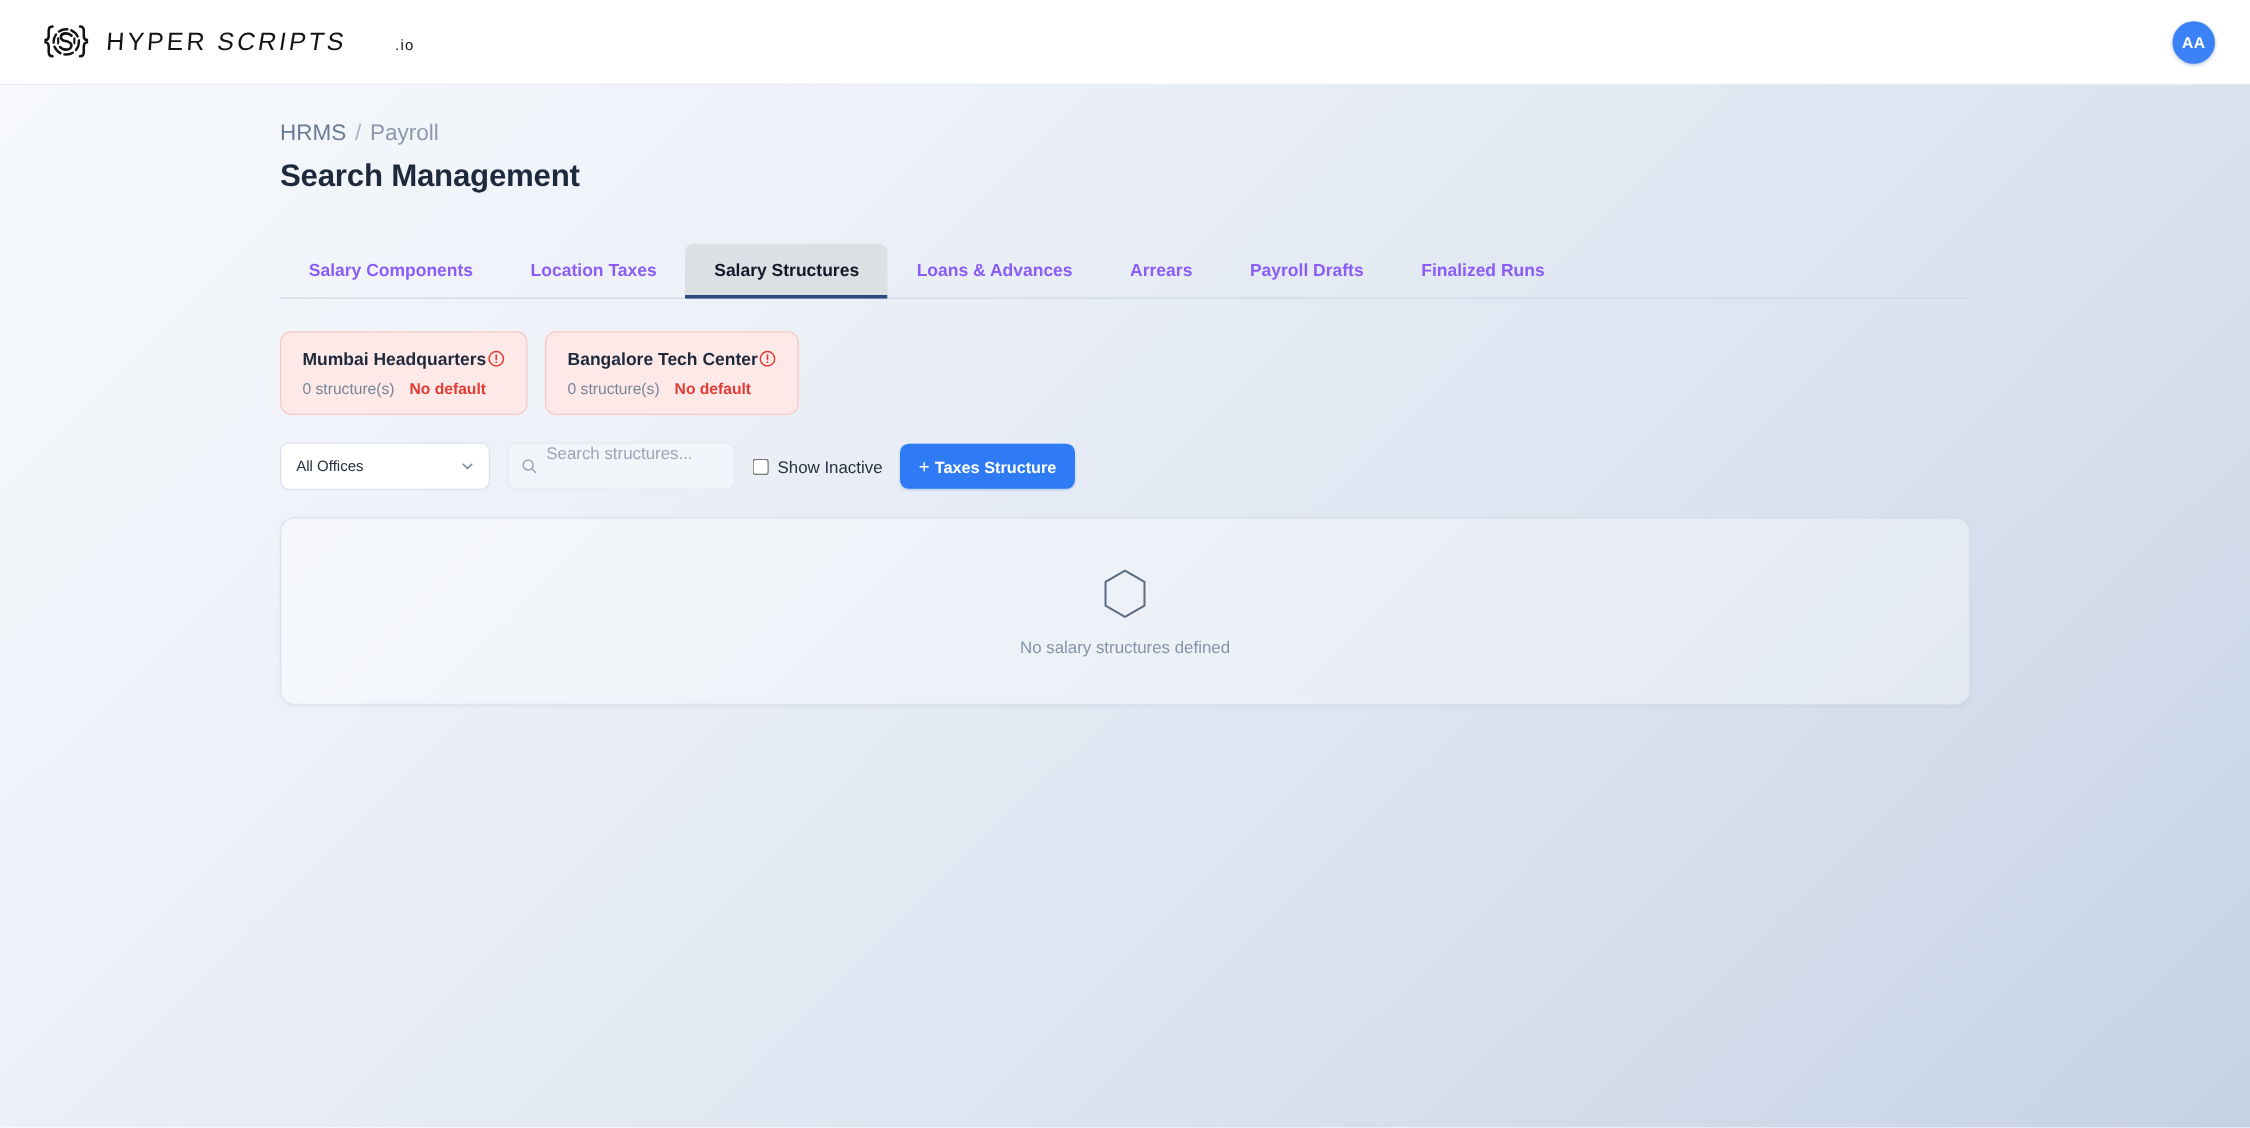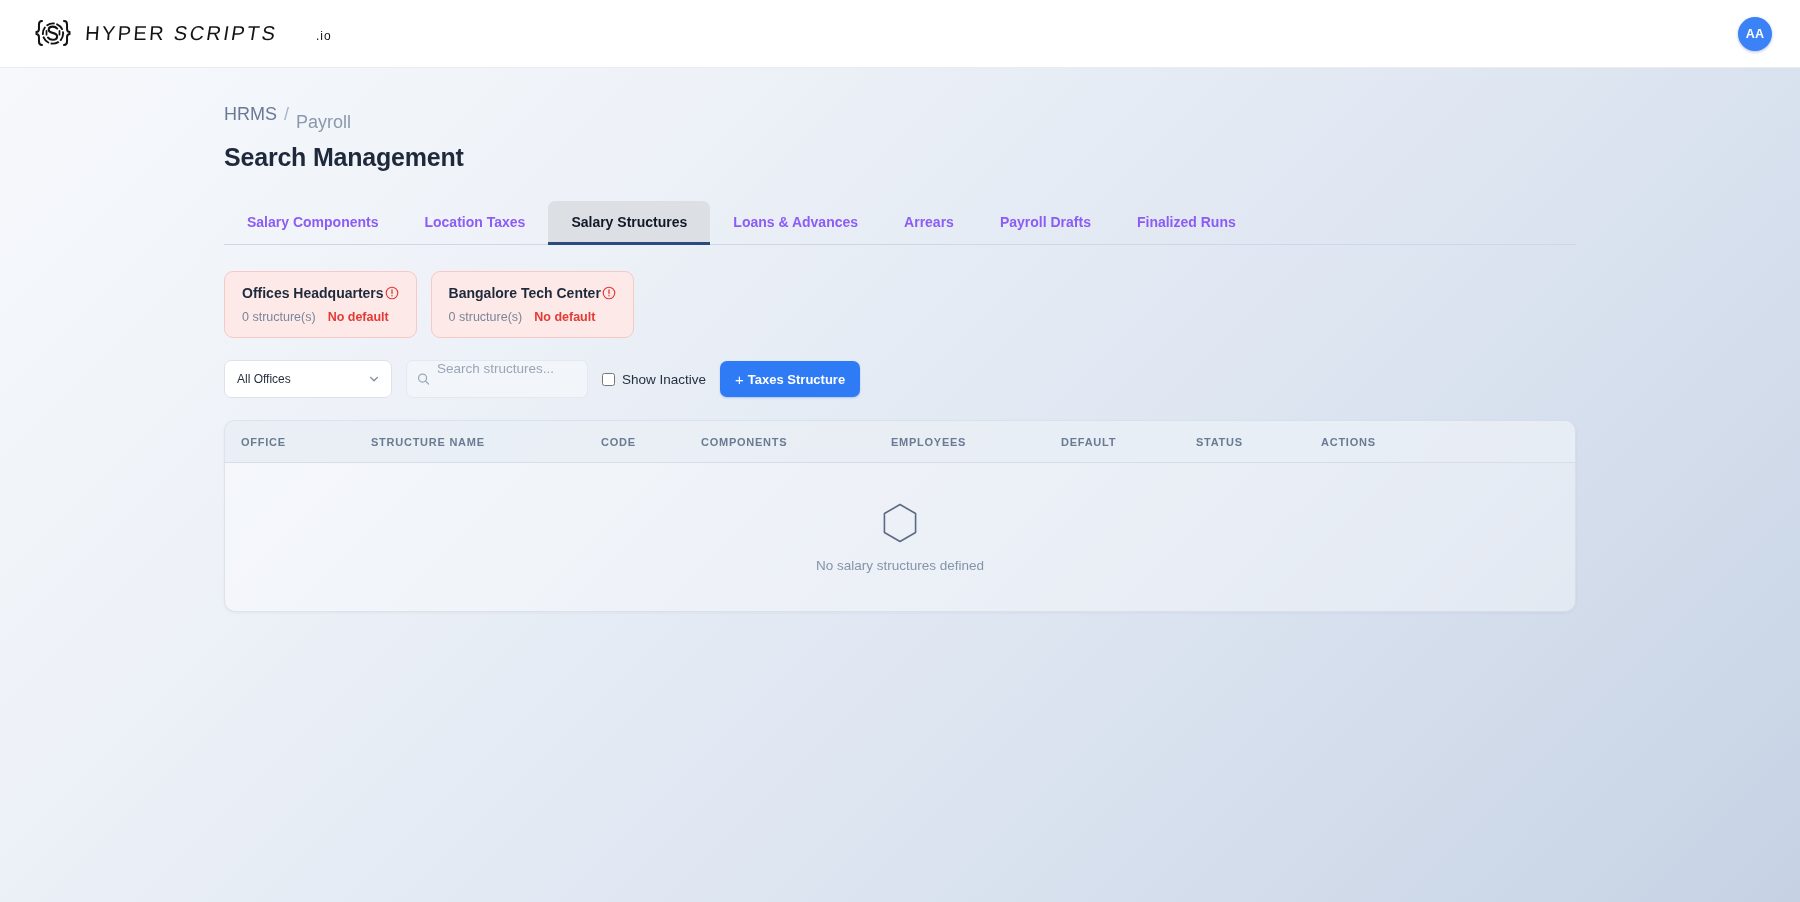--- a/index.html
+++ b/index.html
@@ -53,21 +53,21 @@
   .breadcrumb {
     font-size: 18px;
     color: #7c8aa3;
     display: flex;
     align-items: center;
     gap: 7px;
     margin-bottom: 10px;
   }
   .breadcrumb .crumb { color: #6b7a94; cursor: pointer; }
   .breadcrumb .sep { color: #a9b5c8; }
-  .breadcrumb .crumb.muted { color: #8b98ad; margin-top: 16px; }
+  .breadcrumb .crumb.muted { color: #8b98ad; }
 
   .page-title {
     font-size: 25px;
     font-weight: 700;
     color: #1e293b;
     letter-spacing: -0.2px;
     margin-bottom: 28px;
   }
 
   
@@ -87,20 +87,21 @@
     border-radius: 7px 7px 0 0;
     position: relative;
     top: 1px;
     border-bottom: 3px solid transparent;
     background: transparent;
   }
   .tab.active {
     color: #111827;
     background: #dcdfe4;
     border-bottom: 3px solid #2b4a7d;
+    margin-top: 10px;
   }
 
   
   .office-cards {
     display: flex;
     gap: 14px;
     margin-bottom: 22px;
   }
   .office-card {
     background: #fde9e8;
@@ -320,21 +321,21 @@
       <div class="tab">Loans &amp; Advances</div>
       <div class="tab">Arrears</div>
       <div class="tab">Payroll Drafts</div>
       <div class="tab">Finalized Runs</div>
     </div>
 
     <div class="office-cards">
 
       <div class="office-card">
         <div class="office-card-top">
-          <span class="office-name">Offices Headquarters</span>
+          <span class="office-name">Mumbai Headquarters</span>
           <span>
             <svg class="alert-circle" viewBox="0 0 16 16" fill="none">
               <circle cx="8" cy="8" r="6.6" stroke="#e23b35" stroke-width="1.3" fill="none"></circle>
               <path d="M8 4.6v4" stroke="#e23b35" stroke-width="1.5" stroke-linecap="round"></path>
               <circle cx="8" cy="11.1" r=".85" fill="#e23b35"></circle>
             </svg>
           </span>
         </div>
         <div class="office-card-sub">
           <span class="struct-count">0 structure(s)</span>
@@ -389,30 +390,20 @@
 
       <button class="btn-primary">
         <span class="plus">+</span>
         <span>Taxes Structure</span>
       </button>
 
     </div>
 
     <div class="table-card">
 
-      <div class="thead">
-        <div class="th c-office">OFFICE</div>
-        <div class="th c-name">STRUCTURE NAME</div>
-        <div class="th c-code">CODE</div>
-        <div class="th c-components">COMPONENTS</div>
-        <div class="th c-employees">EMPLOYEES</div>
-        <div class="th c-default">DEFAULT</div>
-        <div class="th c-status">STATUS</div>
-        <div class="th c-actions">ACTIONS</div>
-      </div>
 
       <div class="empty-state">
         <span>
           <svg class="hex-icon" viewBox="0 0 40 44" fill="none">
             <path d="M20 2.6L36.4 12v20L20 41.4 3.6 32V12L20 2.6z" stroke="#5d6b82" stroke-width="1.7" stroke-linejoin="round" fill="none"></path>
           </svg>
         </span>
         <div class="empty-text">No salary structures defined</div>
       </div>
 

